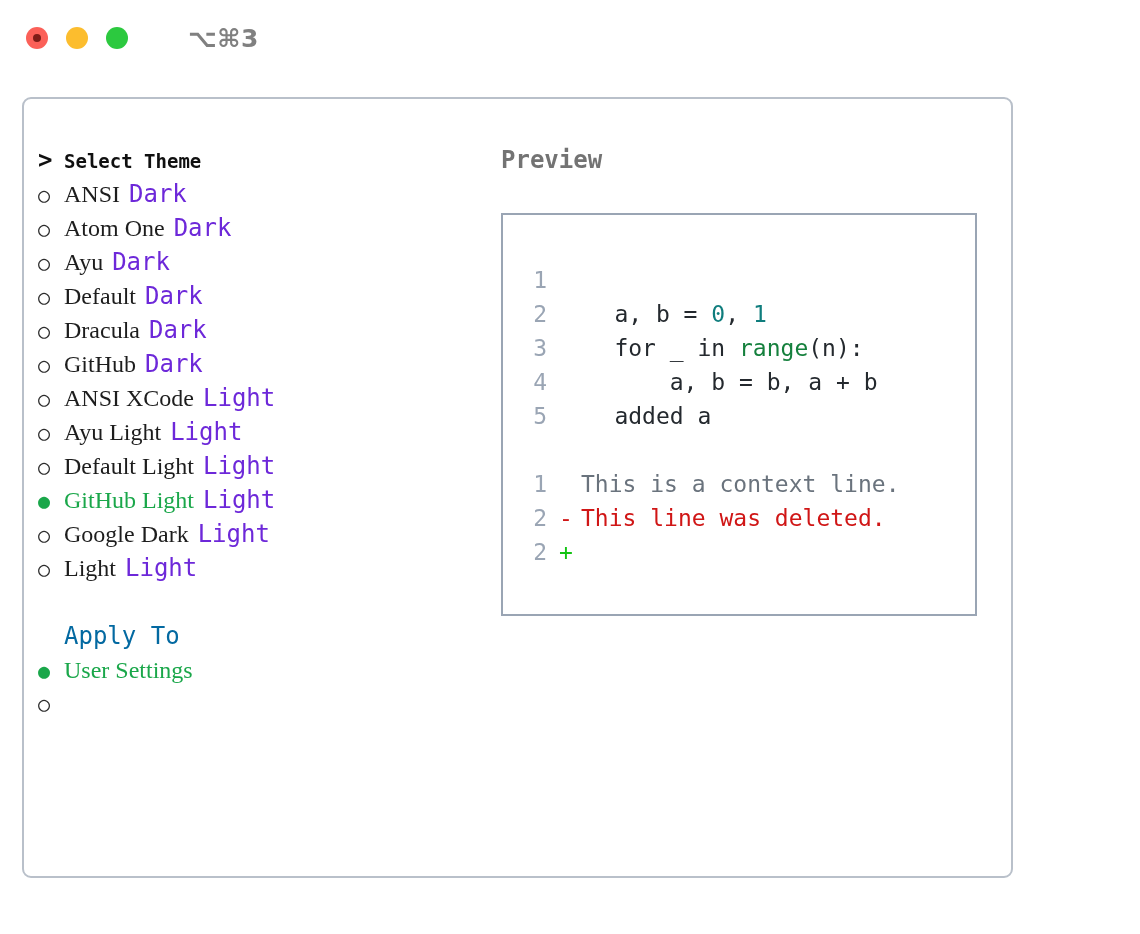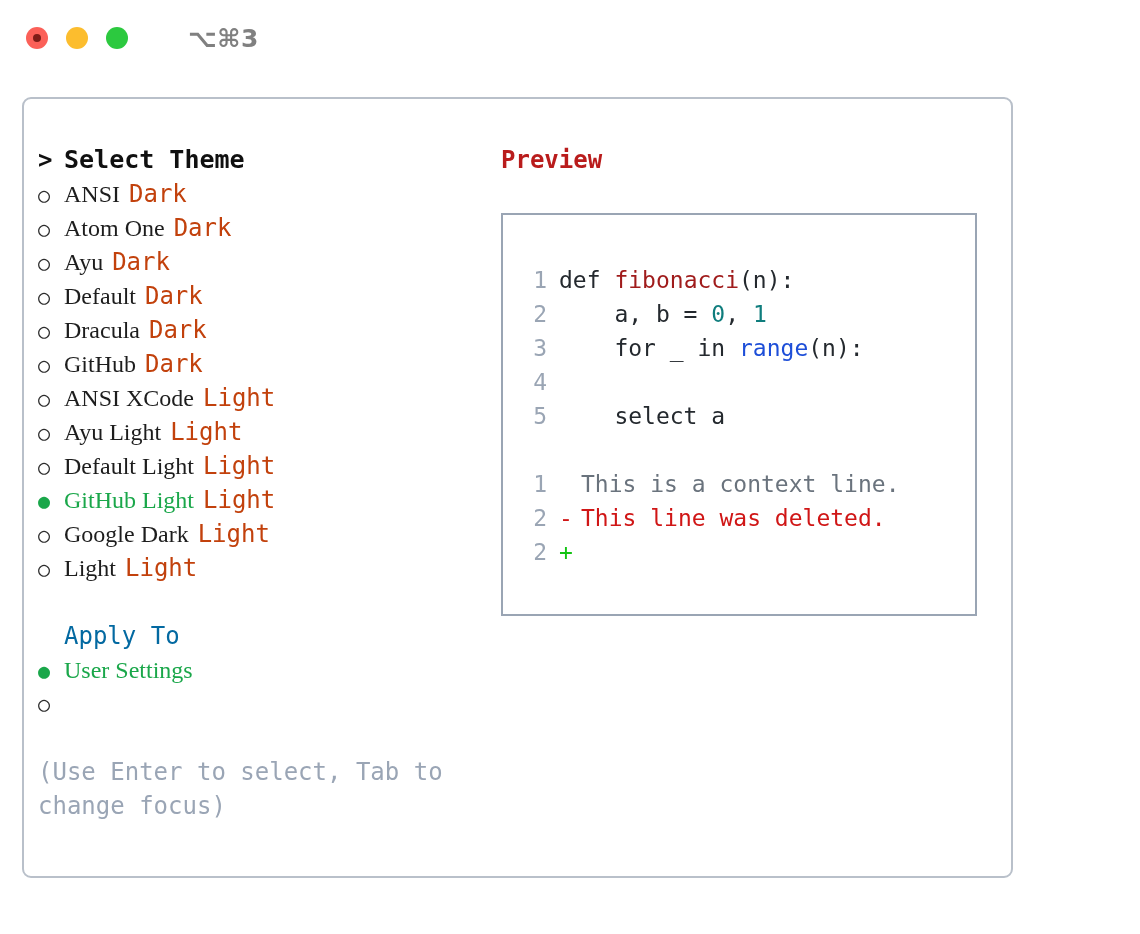--- a/index.html
+++ b/index.html
@@ -105,21 +105,21 @@
   .caret {
     width: 26px;
     flex: 0 0 26px;
     color: #101010;
     font-weight: bold;
     font-size: 24px;
   }
   .header-title {
     color: #101010;
     font-weight: bold;
-    font-size: 25px;
+    font-size: 19px;
     letter-spacing: 0px;
   }
 
   .opt-row {
     display: flex;
     align-items: baseline;
     font-size: 24px;
     line-height: 34px;
     height: 34px;
     white-space: pre;
@@ -136,21 +136,21 @@
     font-size: 20px;
   }
   .opt-label {
     color: #1d1d1d;
     font-family: Liberation Serif, serif;
   }
   .opt-row.selected .opt-label {
     color: #1aa74a;
   }
   .opt-variant {
-    color: #c2410c;
+    color: #6d28d9;
     margin-left: 9px;
   }
 
   .section-gap { height: 34px; }
 
   .section-head {
     display: flex;
     align-items: baseline;
     font-size: 24px;
     line-height: 34px;
@@ -174,21 +174,21 @@
   .right-pane {
     position: absolute;
     left: 477px;
     top: 44px;
     width: 490px;
   }
   .preview-title {
     font-size: 24px;
     line-height: 34px;
     font-weight: bold;
-    color: #b91c1c;
+    color: #737373;
   }
   .preview-box {
     margin-top: 36px;
     width: 476px;
     height: 403px;
     border: 2px solid #9aa5b4;
     box-sizing: border-box;
     background: #ffffff;
     padding: 48px 0 0 0;
   }
@@ -206,21 +206,21 @@
     width: 26px;
     flex: 0 0 26px;
     text-align: right;
     color: #9aa5b4;
     margin-right: 12px;
   }
   .code-text { color: #24292e; }
 
   .tok-fn      { color: #a01c1c; }
   .tok-num     { color: #0f7d7d; }
-  .tok-builtin { color: #1d4ed8; }
+  .tok-builtin { color: #15803d; }
   .tok-plain   { color: #24292e; }
 
   .diff-gap { height: 34px; }
   .diff-marker {
     width: 22px;
     flex: 0 0 22px;
     display: inline-block;
   }
   .diff-context .code-text { color: #6a737d; }
   .diff-context .diff-marker { color: #6a737d; }
@@ -273,33 +273,32 @@
         <div class="section-head">
           <span class="bullet">○</span>
           <span class="section-title">Apply To</span>
         </div>
 
         <div id="apply-items">
             <div class="opt-row selected"><span class="bullet">●</span><span class="opt-label">User Settings</span></div>
             <div class="opt-row"><span class="bullet">○</span></div>
           </div>
 
-        <div class="hint">(Use Enter to select, Tab to change focus)</div>
       </div>
 
       <div class="right-pane">
         <div class="preview-title">Preview</div>
 
         <div class="preview-box">
           <div id="code-block">
-              <div class="code-line"><span class="lineno">1</span><span class="code-text"><span class="tok-plain">def </span><span class="tok-fn">fibonacci</span><span class="tok-plain">(n):</span></span></div>
+              <div class="code-line"><span class="lineno">1</span></div>
               <div class="code-line"><span class="lineno">2</span><span class="code-text"><span class="tok-plain">    a, b = </span><span class="tok-num">0</span><span class="tok-plain">, </span><span class="tok-num">1</span></span></div>
               <div class="code-line"><span class="lineno">3</span><span class="code-text"><span class="tok-plain">    for _ in </span><span class="tok-builtin">range</span><span class="tok-plain">(n):</span></span></div>
-              <div class="code-line"><span class="lineno">4</span></div>
-              <div class="code-line"><span class="lineno">5</span><span class="code-text"><span class="tok-plain">    select a</span></span></div>
+              <div class="code-line"><span class="lineno">4</span><span class="code-text"><span class="tok-plain">        a, b = b, a + b</span></span></div>
+              <div class="code-line"><span class="lineno">5</span><span class="code-text"><span class="tok-plain">    added a</span></span></div>
             </div>
           <div class="diff-gap"></div>
           <div id="diff-block">
               <div class="code-line diff-context"><span class="lineno">1</span><span class="diff-marker"> </span><span class="code-text">This is a context line.</span></div>
               <div class="code-line diff-del"><span class="lineno">2</span><span class="diff-marker">-</span><span class="code-text">This line was deleted.</span></div>
               <div class="code-line diff-add"><span class="lineno">2</span><span class="diff-marker">+</span></div>
             </div>
         </div>
       </div>
 

